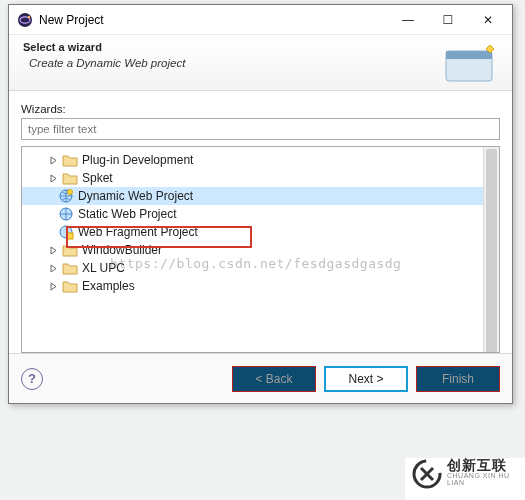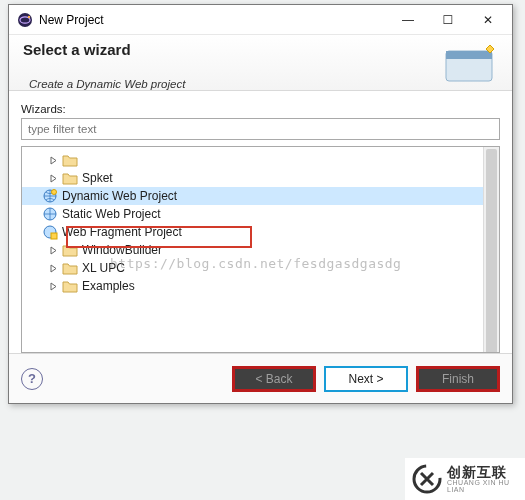--- a/index.html
+++ b/index.html
@@ -5,46 +5,46 @@
 * { box-sizing: border-box; margin: 0; padding: 0; font-family: "Segoe UI", Tahoma, sans-serif; }
 body { background: #f0f2f2; width: 525px; height: 500px; overflow: hidden; position: relative; }
 .dialog { position: absolute; left: 8px; top: 4px; width: 505px; height: 400px; background: #fff; border: 1px solid #7a7a7a; box-shadow: 2px 2px 6px rgba(0,0,0,.25); display: flex; flex-direction: column; }
 .titlebar { height: 30px; display: flex; align-items: center; padding: 0 4px 0 8px; background: #fff; border-bottom: 1px solid #e8e8e8; }
 .titlebar .app-icon { width: 16px; height: 16px; margin-right: 6px; }
 .titlebar .title { font-size: 12px; color: #000; flex: 1; }
 .titlebar .win-controls { display: flex; }
 .titlebar .win-btn { width: 40px; height: 28px; display: flex; align-items: center; justify-content: center; font-size: 12px; color: #222; }
 .banner { height: 56px; display: flex; padding: 6px 14px 4px 14px; background: linear-gradient(#fff,#f4f4f4); border-bottom: 1px solid #d9d9d9; position: relative; }
 .banner .left { flex: 1; }
-.banner .heading { font-size: 15px; font-weight: bold; color: #222; margin-bottom: 20px; }
+.banner .heading { font-size: 11px; font-weight: bold; color: #222; margin-bottom: 4px; }
 .banner .desc { font-size: 11.5px; color: #333; margin-left: 6px; font-style: italic; }
 .banner .banner-icon { width: 56px; height: 46px; }
 .content { flex: 1; padding: 12px 12px 0 12px; display: flex; flex-direction: column; }
 .field-label { font-size: 11.5px; color: #222; margin-bottom: 3px; }
 .filter-input { width: 100%; height: 22px; border: 1px solid #a9a9a9; padding: 0 6px; font-size: 11.5px; color: #777; margin-bottom: 6px; }
 .tree-holder { flex: 1; border: 1px solid #a9a9a9; position: relative; overflow: hidden; }
 .tree { position: absolute; inset: 0 16px 0 0; overflow: auto; padding: 4px 0; }
 .vscroll { position: absolute; right: 0; top: 0; bottom: 0; width: 16px; background: #f0f0f0; border-left: 1px solid #dcdcdc; }
 .vscroll .thumb { position: absolute; left: 2px; right: 2px; top: 2px; height: 210px; background: #cfcfcf; border-radius: 2px; }
 .row { display: flex; align-items: center; height: 18px; padding-left: 6px; font-size: 12px; color: #222; white-space: nowrap; }
 .row .tw { width: 14px; height: 14px; display: flex; align-items: center; justify-content: center; margin-right: 2px; }
 .row .tw svg { display: block; }
 .row.depth1 { padding-left: 24px; }
-.row.depth2 { padding-left: 20px; text-align: center; }
+.row.depth2 { padding-left: 36px; text-align: center; }
 .folder-icon { width: 16px; height: 14px; margin-right: 4px; flex-shrink: 0; }
 .wiz-icon { width: 16px; height: 16px; margin-right: 4px; flex-shrink: 0; }
 .selected { background: #cde8ff; }
 .highlight-box { position: absolute; border: 2px solid #d23a2a; pointer-events: none; left: 44px; top: 79px; width: 186px; height: 22px; }
 .button-bar { height: 50px; border-top: 1px solid #d9d9d9; display: flex; align-items: center; padding: 0 12px; gap: 8px; background: #fafafa; }
 .help { width: 22px; height: 22px; border: 1.5px solid #6a6c9c; border-radius: 50%; display: flex; align-items: center; justify-content: center; color: #6a6c9c; font-size: 13px; font-weight: bold; }
 .spacer { flex: 1; }
-.btn { min-width: 84px; height: 26px; font-size: 12px; display: flex; align-items: center; justify-content: center; background: #404040; border: 3px solid #b91c1c; color: #9e9e9e; }
+.btn { min-width: 84px; height: 26px; font-size: 12px; display: flex; align-items: center; justify-content: center; background: #0c4a6e; border: 1px solid #b91c1c; color: #9e9e9e; }
 .btn.primary { background: #fff; border: 2px solid #179bd7; color: #222; }
 .watermark { position: absolute; left: 110px; top: 256px; color: rgba(140,140,140,.55); font-size: 13px; font-family: monospace; letter-spacing: .5px; pointer-events: none; }
-.logo-overlay { position: absolute; right: 0; bottom: 0; width: 120px; height: 42px; background: #fff; display: flex; align-items: center; padding-left: 6px; gap: 4px; }
+.logo-overlay { position: absolute; right: 0; bottom: 0; width: 120px; height: 42px; background: #fff; display: flex; padding-left: 6px; gap: 4px; }
 .logo-overlay svg { flex-shrink: 0; }
 .logo-txt { display: flex; flex-direction: column; line-height: 1; }
 .logo-txt .cn { font-size: 14px; font-weight: bold; color: #333; letter-spacing: 1px; }
 .logo-txt .en { font-size: 7px; color: #888; letter-spacing: .5px; }
 </style>
 </head>
 <body>
 
 <div class="dialog">
 
@@ -87,20 +87,21 @@
 
         <div class="row depth1">
           <span class="tw">
               <svg width="9" height="9">
                 <path d="M2 1 L7 4.5 L2 8 Z" fill="none" stroke="#666" stroke-width="1"></path>
               </svg>
             </span>
           <span class="folder-icon"><svg viewBox="0 0 16 14">
                 <path d="M1 3h5l1.5 2H15v8H1z" fill="#f7dd9a" stroke="#caa64a"></path>
               </svg></span>
+          <span>Plug-in Development</span>
         </div>
 
         <div class="row depth1">
           <span class="tw">
               <svg width="9" height="9">
                 <path d="M2 1 L7 4.5 L2 8 Z" fill="none" stroke="#666" stroke-width="1"></path>
               </svg>
             </span>
           <span class="folder-icon"><svg viewBox="0 0 16 14">
                 <path d="M1 3h5l1.5 2H15v8H1z" fill="#f7dd9a" stroke="#caa64a"></path>

